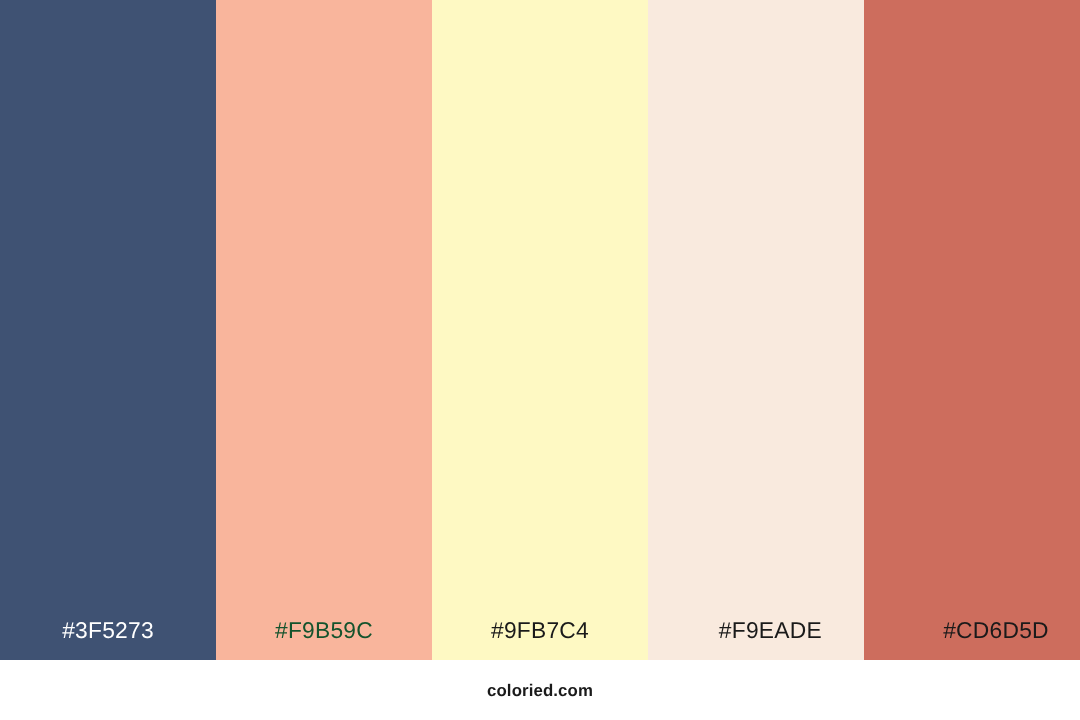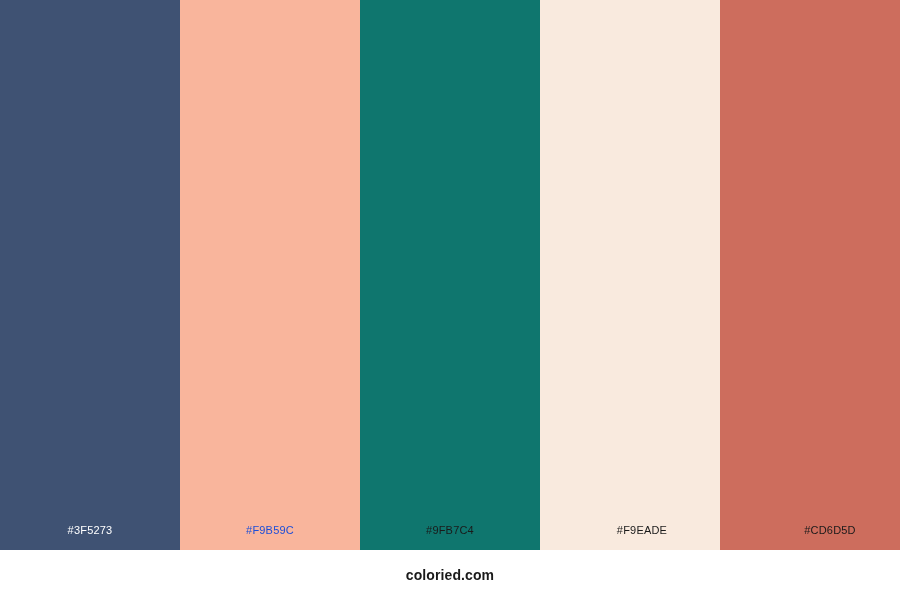--- a/index.html
+++ b/index.html
@@ -34,21 +34,21 @@
     height: 550px;
     position: relative;
     display: flex;
     align-items: flex-end;
     justify-content: center;
   }
   .swatch-label {
     display: block;
     width: 100%;
     text-align: center;
-    font-size: 11px;
+    font-size: 19px;
     font-weight: 400;
     letter-spacing: 0.2px;
     line-height: 1;
     padding-bottom: 14px;
     white-space: nowrap;
     -webkit-font-smoothing: antialiased;
   }
   #site-footer {
     width: 900px;
     height: 60px;
@@ -70,24 +70,24 @@
 
 <div id="palette-page">
 
   <div id="swatch-strip">
 
     <div class="swatch" style="background-color: rgb(63, 82, 115);">
       <span class="swatch-label" style="color: rgb(255, 255, 255);">#3F5273</span>
     </div>
 
     <div class="swatch" style="background-color: rgb(249, 181, 156);">
-      <span class="swatch-label" style="color: #1d4ed8;">#F9B59C</span>
+      <span class="swatch-label" style="color: #14532d;">#F9B59C</span>
     </div>
 
-    <div class="swatch" style="background-color: #0f766e;">
+    <div class="swatch" style="background-color: #fef9c3;">
       <span class="swatch-label" style="color: rgb(26, 26, 26);">#9FB7C4</span>
     </div>
 
     <div class="swatch" style="background-color: rgb(249, 234, 222);">
       <span class="swatch-label" style="color: rgb(26, 26, 26); padding-left: 24px;">#F9EADE</span>
     </div>
 
     <div class="swatch" style="background-color: rgb(205, 109, 93);">
       <span class="swatch-label" style="color: rgb(26, 26, 26); padding-left: 40px;">#CD6D5D</span>
     </div>

